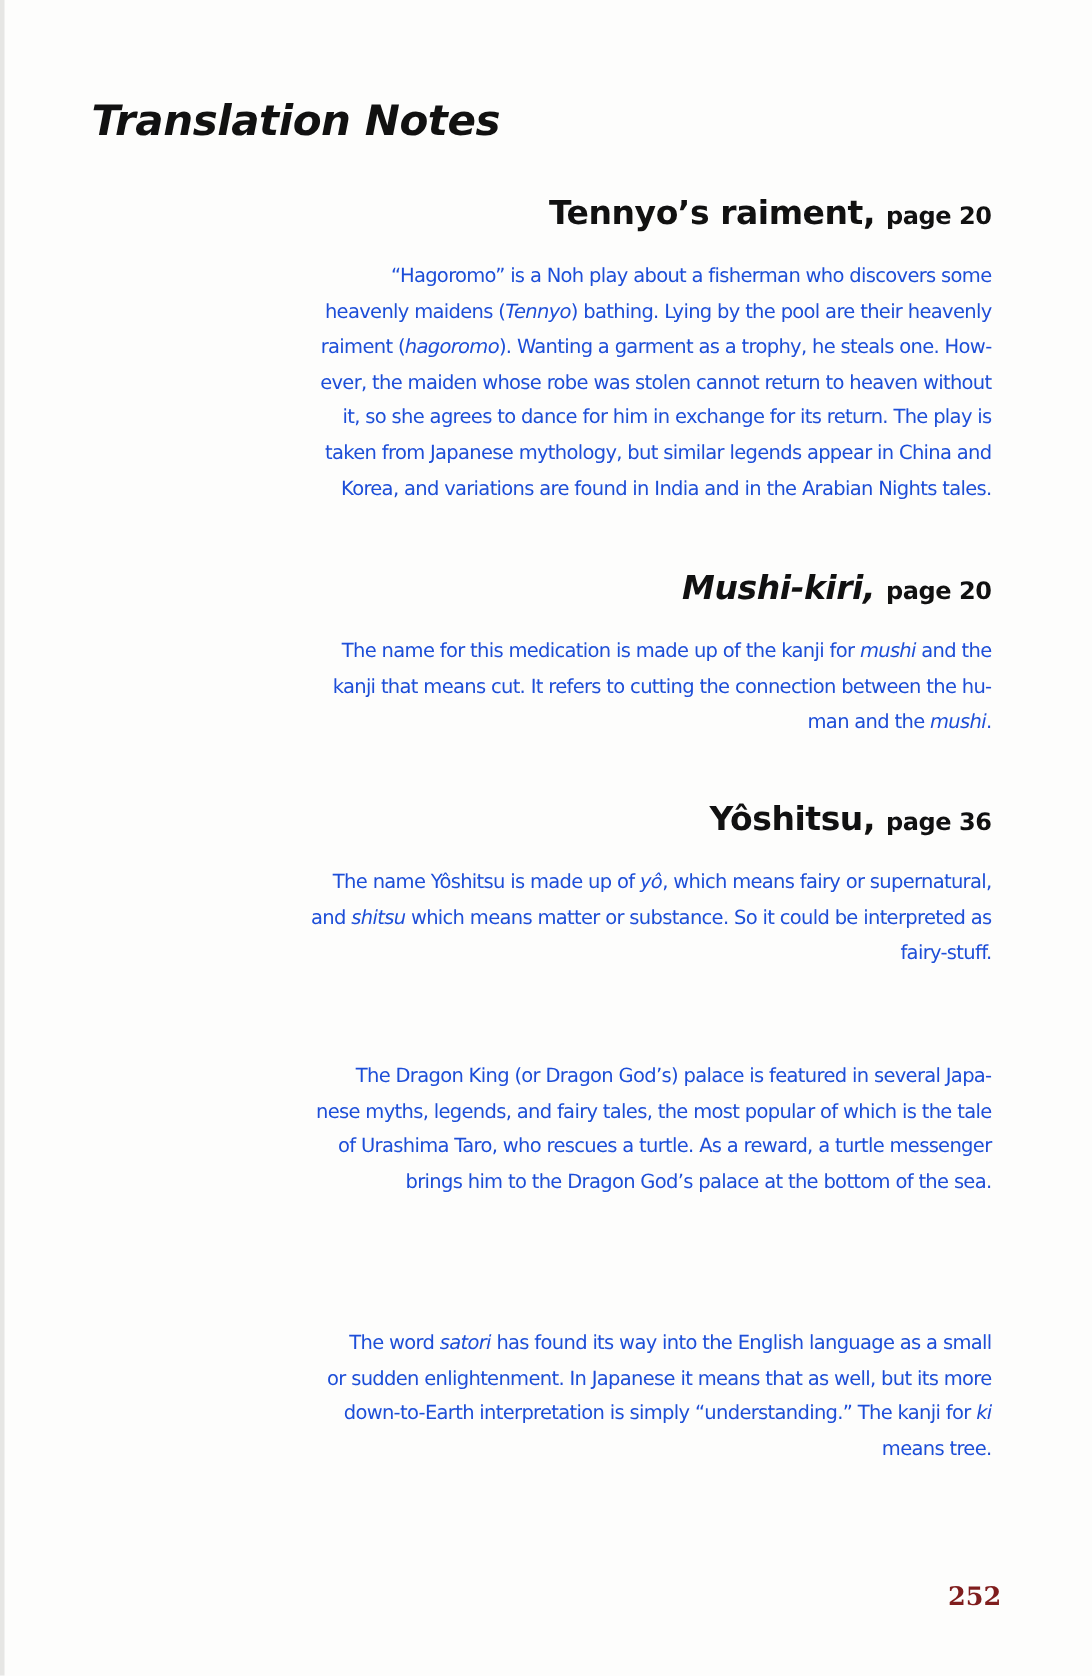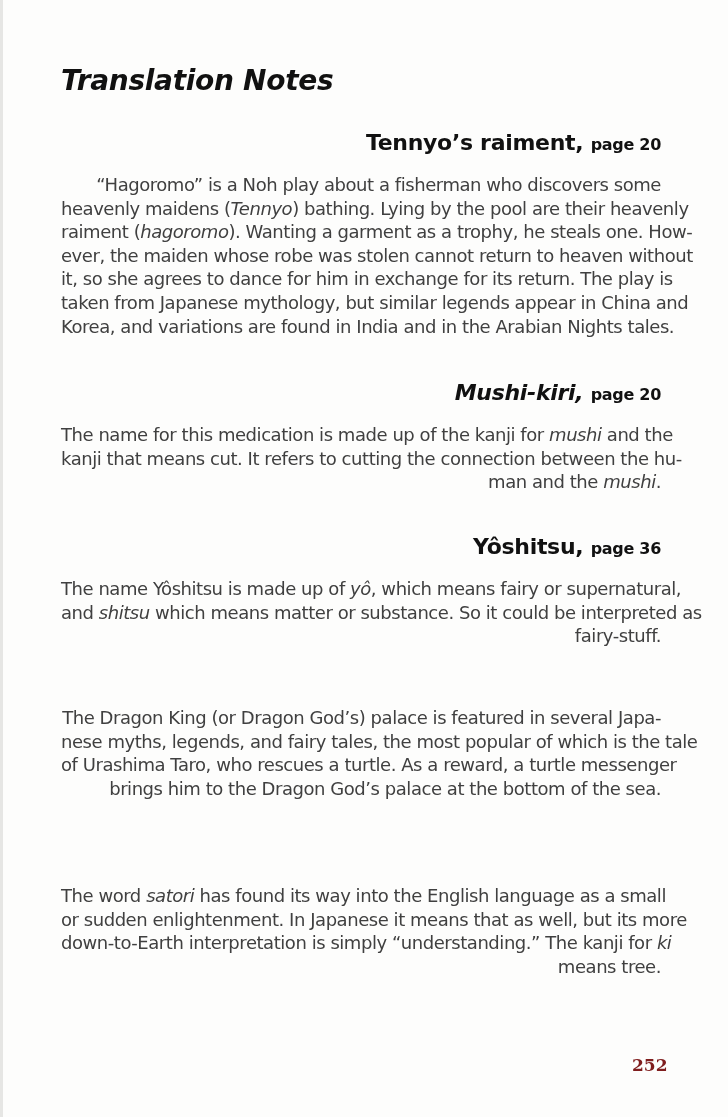--- a/index.html
+++ b/index.html
@@ -12,22 +12,22 @@
   .title {
     position: absolute; left: 61px; top: 64px; margin: 0;
     font-family: "DejaVu Sans", sans-serif; font-weight: bold; font-style: italic;
     font-size: 28px; letter-spacing: -0.3px; color: #111;
   }
   .section { position: absolute; left: 61px; width: 600px; }
   .heading { margin: 0; font-weight: bold; font-size: 22px; letter-spacing: -0.3px; color: #111; white-space: nowrap; }
   .heading.italic .term { font-style: italic; }
   .heading .page-ref { font-size: 16px; font-style: normal; }
   .body {
-    margin: 18px 0 0 0; font-family: "DejaVu Sans", sans-serif; font-size: 18px;
-    line-height: 23.6px; letter-spacing: -0.45px; color: #404040; width: 600px;
+    margin: 18px 0 0 0; font-family: "DejaVu Sans", sans-serif; font-size: 13px;
+    line-height: 23.6px; letter-spacing: -0.45px; color: #1d4ed8; width: 600px;
   }
   .body p { margin: 0; white-space: nowrap; }
   .body i { font-style: italic; }
   .pagenum {
     position: absolute; left: 632px; top: 1055px;
     font-family: "DejaVu Serif", serif; font-weight: bold; font-size: 17px; color: #7f1d1d;
   }
 </style>
 </head>
 <body>

